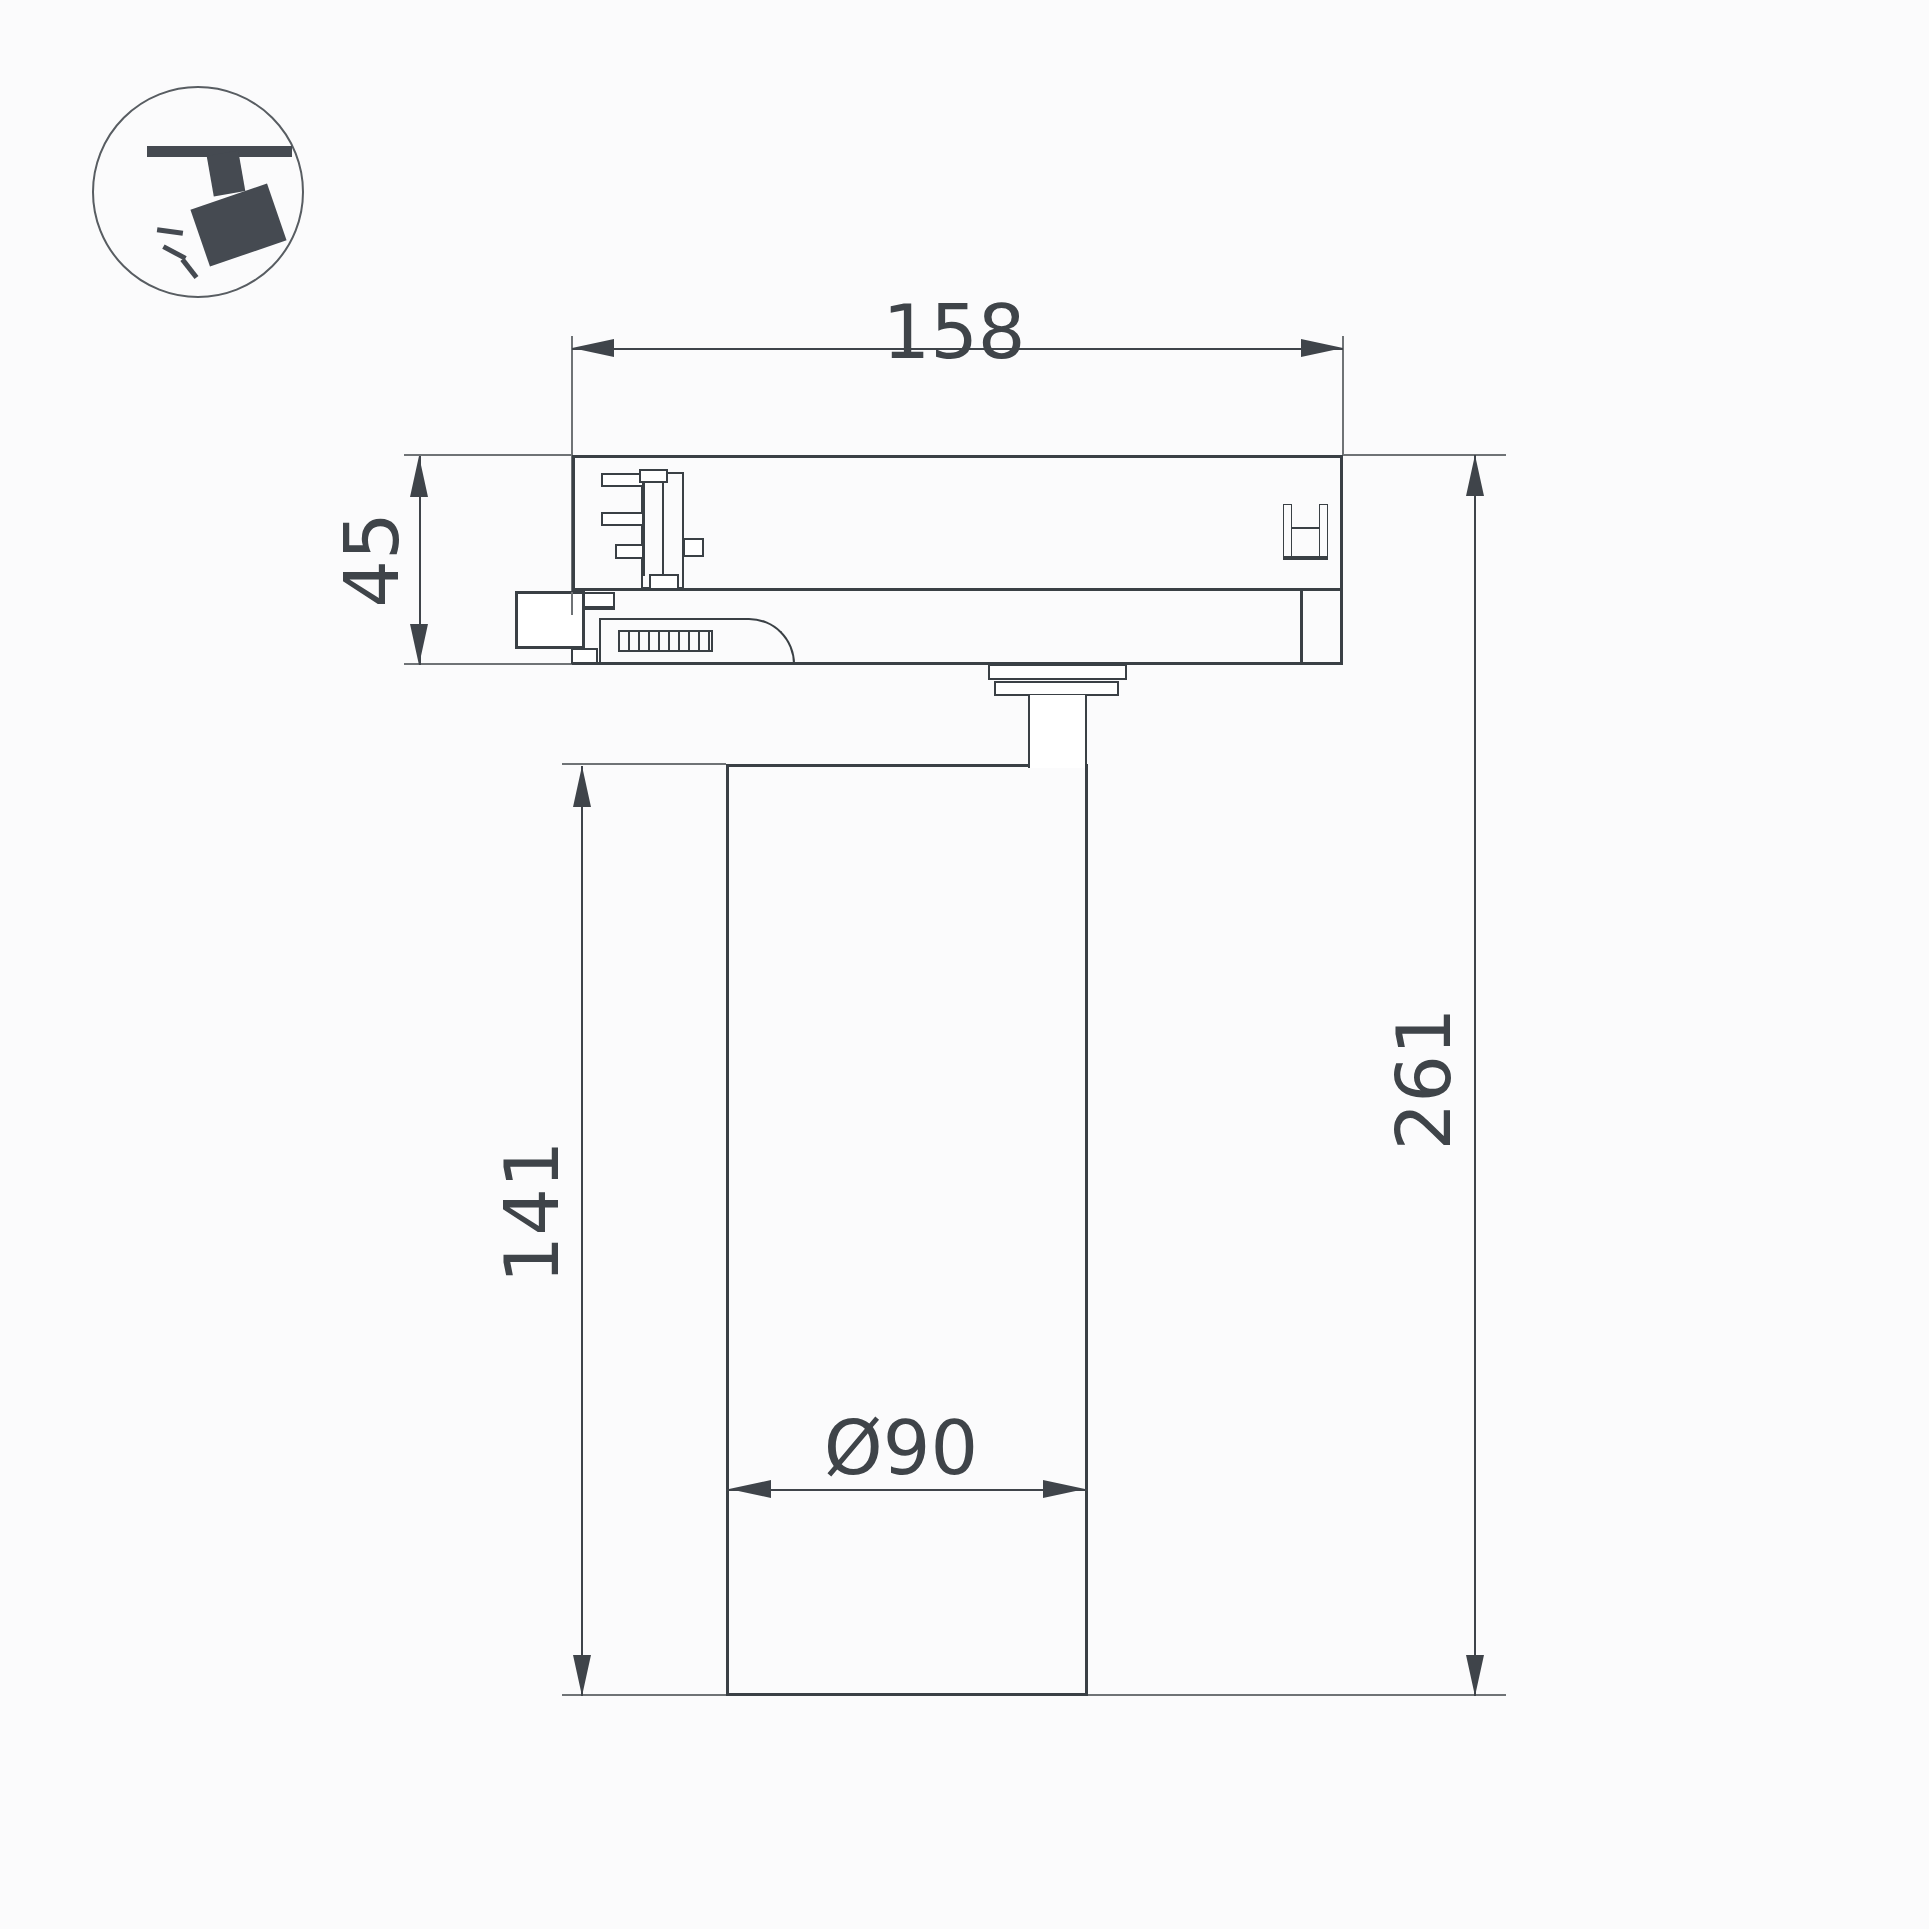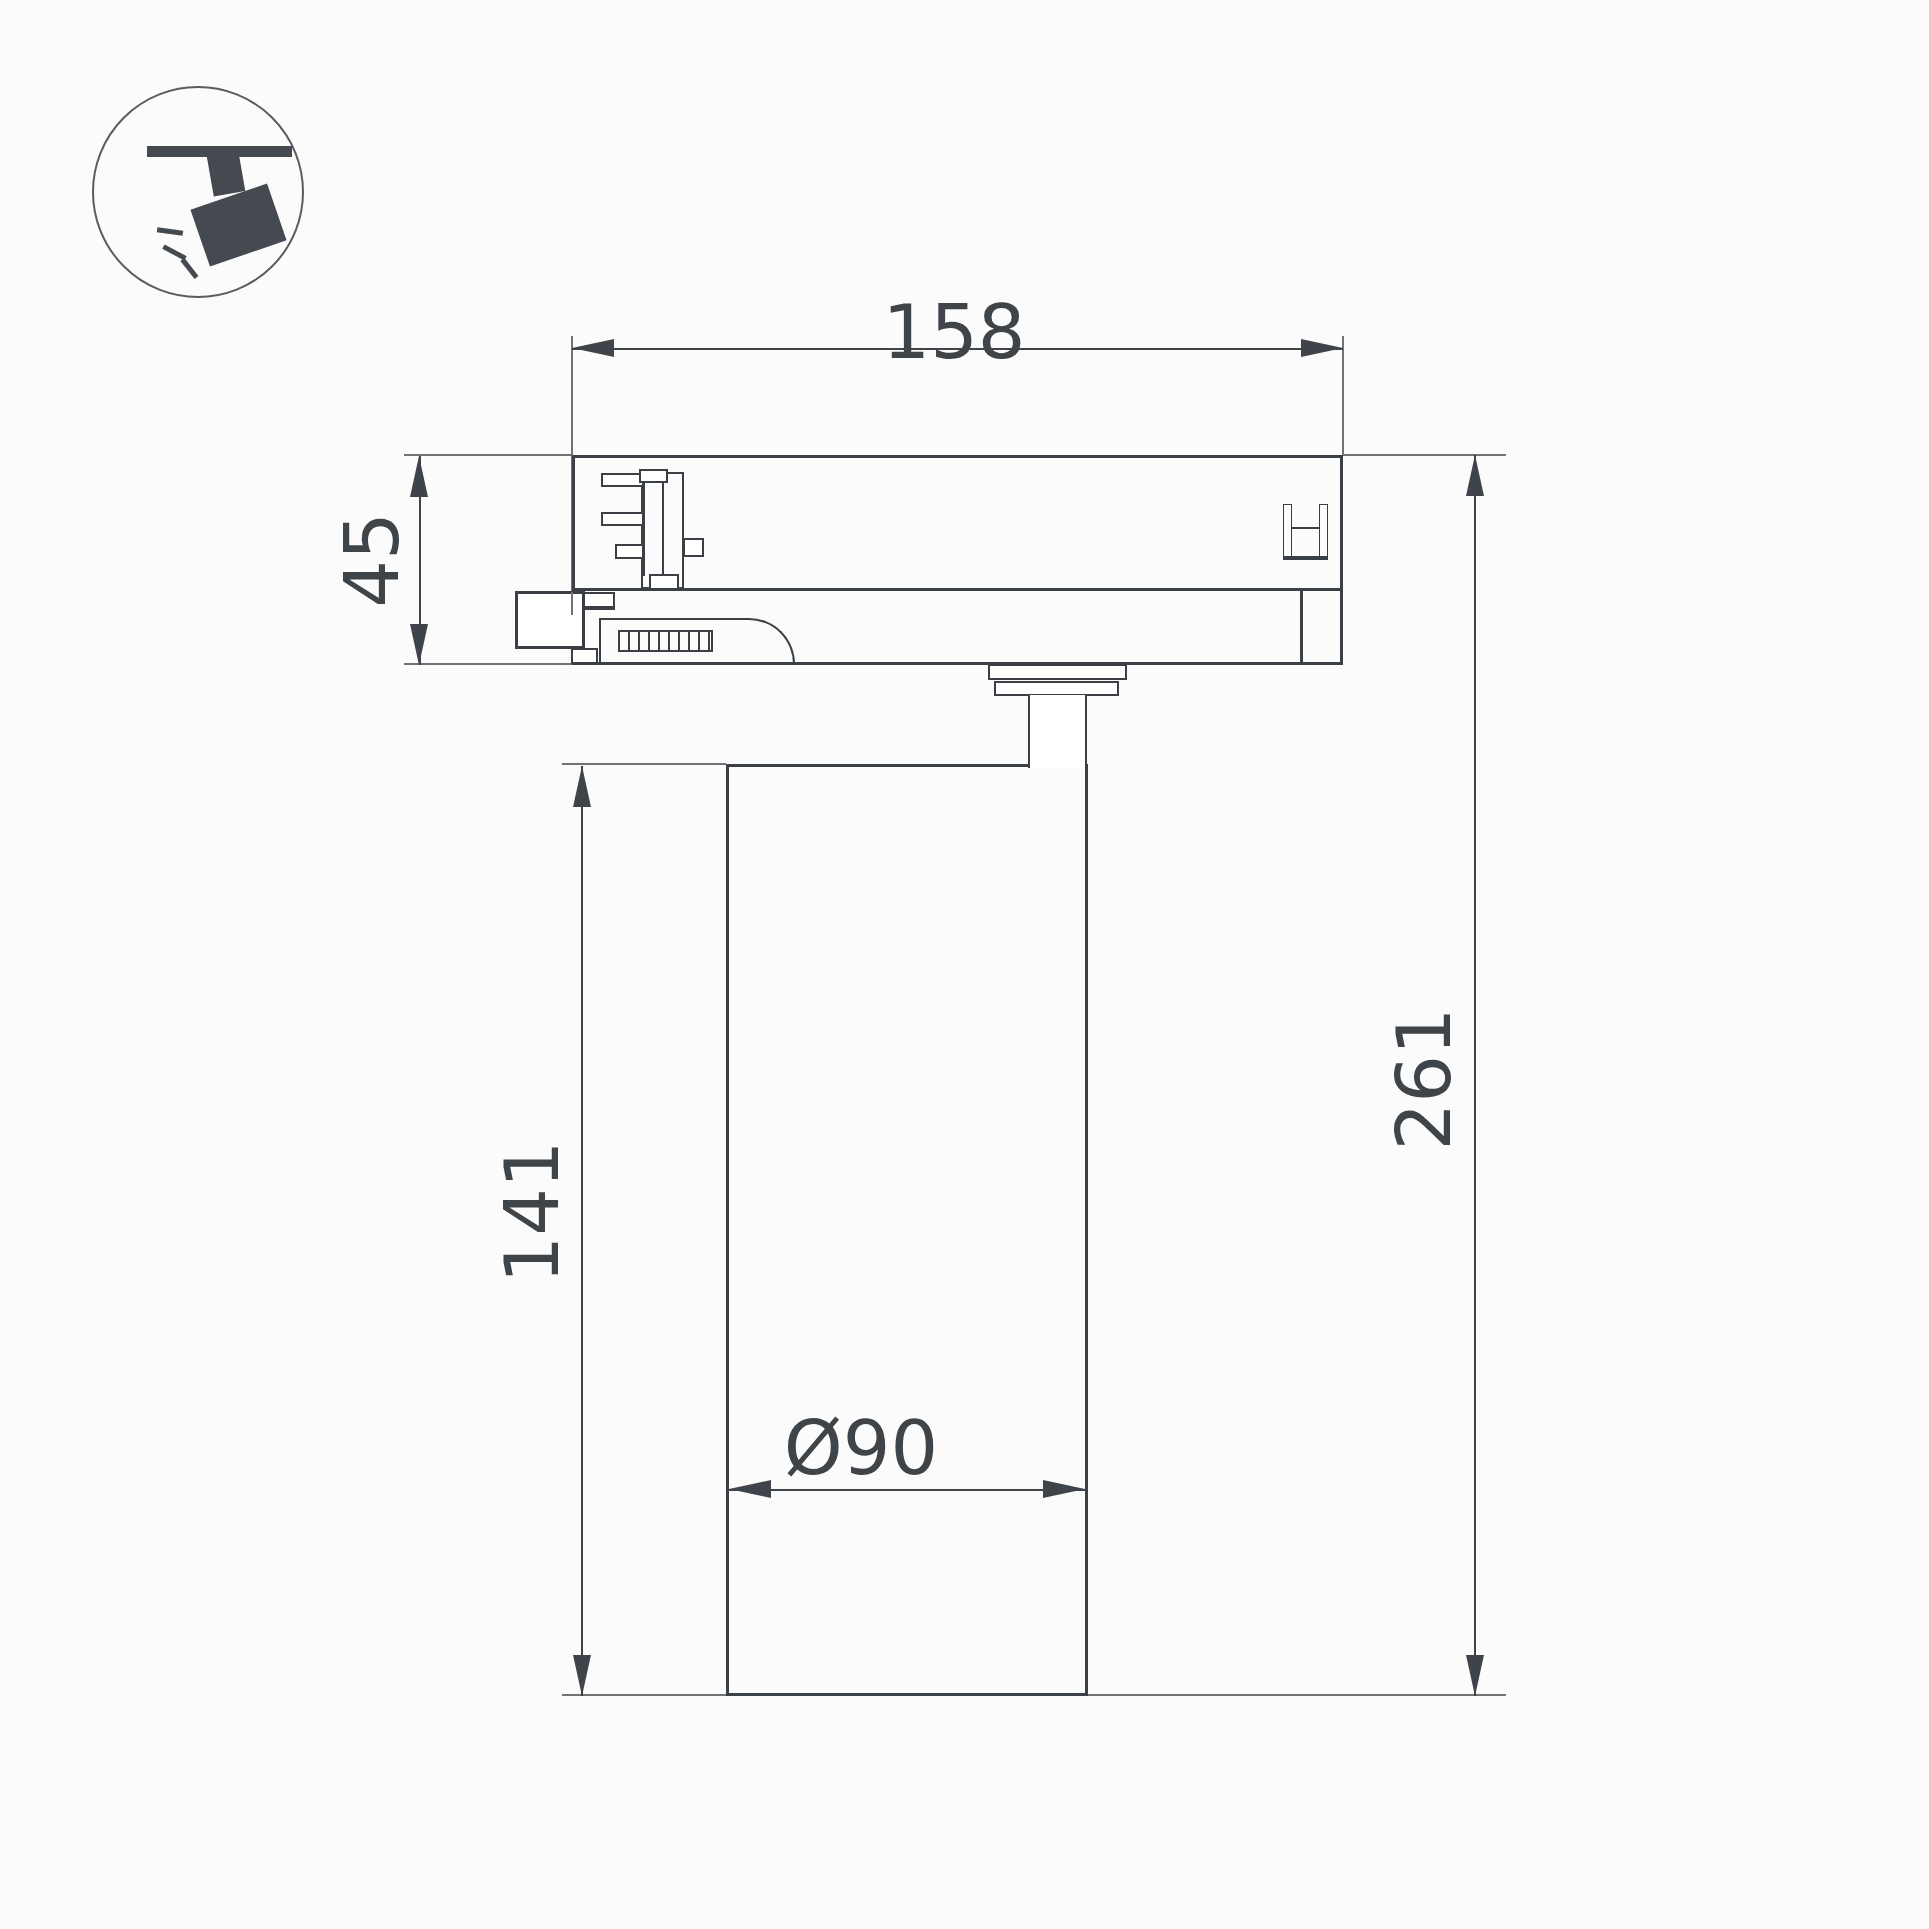--- a/index.html
+++ b/index.html
@@ -118,21 +118,21 @@
 
   <div style="position:absolute;left:726px;top:764px;width:362px;height:932px;box-sizing:border-box;
               border-left:3.4px solid var(--outline);border-right:3.4px solid var(--outline);
               border-bottom:3.4px solid var(--outline);"></div>
   <div class="ln" style="left:726px;top:764px;width:302px;height:3.4px;"></div>
 
   <div>
     <div class="thin" style="left:726px;top:1489px;width:362px;height:2.4px;background:var(--arrow);"></div>
     <div class="arrow a-left" style="left:729px;top:1480px;"></div>
     <div class="arrow a-right" style="left:1043px;top:1480px;"></div>
-    <div class="dimlabel" style="left:861px;top:1448px;">Ø90</div>
+    <div class="dimlabel" style="left:901px;top:1448px;">Ø90</div>
   </div>
 
   <div>
     <div style="position:absolute;left:92px;top:86px;width:212px;height:212px;border:2.4px solid var(--icon-circle);border-radius:50%;box-sizing:border-box;"></div>
     <div class="iconfill" style="left:147px;top:146px;width:145px;height:10.6px;"></div>
     <div class="iconfill" style="left:210px;top:153px;width:32px;height:41px;transform:rotate(-10deg);"></div>
     <div class="iconfill" style="left:198px;top:195px;width:81px;height:60px;transform:rotate(-19deg);"></div>
     <div>
       <div class="iconfill" style="left:157px;top:229px;width:26px;height:4.8px;transform:rotate(8deg);"></div>
       <div class="iconfill" style="left:162px;top:250px;width:25px;height:4.8px;transform:rotate(28deg);"></div>

